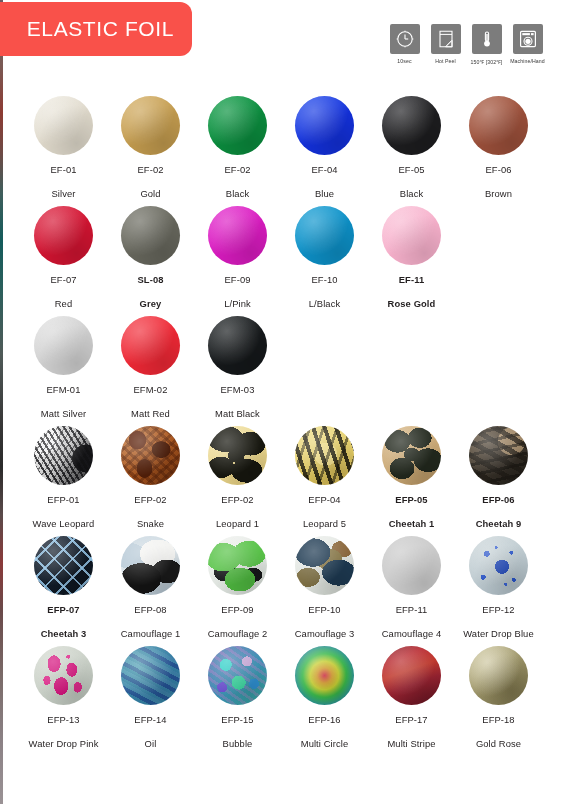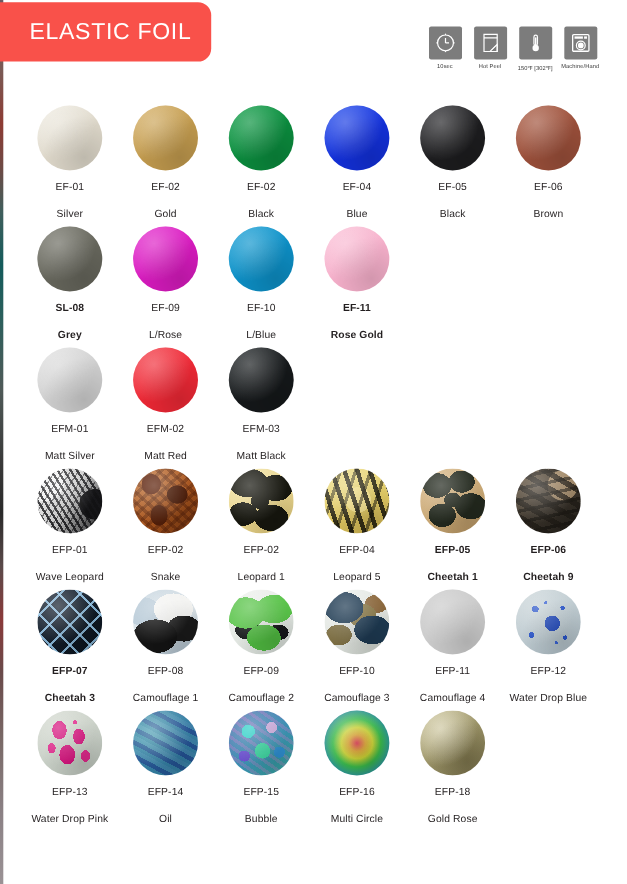--- a/index.html
+++ b/index.html
@@ -245,40 +245,47 @@
       </div>
       <div class="cell">
         <div class="swatch" style="background: linear-gradient(145deg, rgb(173, 96, 72) 0%, rgb(154, 79, 58) 55%, rgb(154, 79, 58) 100%);">
           <div class="sheen"></div>
         </div>
         <div class="code">EF-06</div>
         <div class="name">Brown</div>
       </div>
     </div>
     <div class="row">
+      <div class="cell">
+        <div class="swatch" style="background: linear-gradient(145deg, rgb(224, 39, 68) 0%, rgb(207, 20, 49) 55%, rgb(207, 20, 49) 100%);">
+          <div class="sheen"></div>
+        </div>
+        <div class="code">EF-07</div>
+        <div class="name">Red</div>
+      </div>
       <div class="cell bold">
         <div class="swatch" style="background: linear-gradient(145deg, rgb(119, 119, 108) 0%, rgb(102, 102, 92) 55%, rgb(102, 102, 92) 100%);">
           <div class="sheen"></div>
         </div>
         <div class="code">SL-08</div>
         <div class="name">Grey</div>
       </div>
       <div class="cell">
         <div class="swatch" style="background: linear-gradient(145deg, rgb(230, 47, 208) 0%, rgb(214, 27, 189) 55%, rgb(214, 27, 189) 100%);">
           <div class="sheen"></div>
         </div>
         <div class="code">EF-09</div>
-        <div class="name">L/Rose</div>
+        <div class="name">L/Pink</div>
       </div>
       <div class="cell">
         <div class="swatch" style="background: linear-gradient(145deg, rgb(27, 162, 216) 0%, rgb(13, 142, 196) 55%, rgb(13, 142, 196) 100%);">
           <div class="sheen"></div>
         </div>
         <div class="code">EF-10</div>
-        <div class="name">L/Blue</div>
+        <div class="name">L/Black</div>
       </div>
       <div class="cell bold">
         <div class="swatch" style="background: linear-gradient(145deg, rgb(252, 197, 218) 0%, rgb(246, 176, 203) 55%, rgb(246, 176, 203) 100%);">
           <div class="sheen"></div>
         </div>
         <div class="code">EF-11</div>
         <div class="name">Rose Gold</div>
       </div>
     </div>
     <div class="row">
@@ -415,20 +422,27 @@
         <div class="name">Bubble</div>
       </div>
       <div class="cell">
         <div class="swatch" style="background: radial-gradient(circle, rgb(216, 48, 74) 0%, rgb(216, 160, 46) 18%, rgb(200, 208, 48) 34%, rgb(58, 184, 74) 52%, rgb(47, 154, 134) 68%, rgb(42, 111, 184) 84%, rgb(106, 63, 168) 100%);">
           <div class="sheen"></div>
         </div>
         <div class="code">EFP-16</div>
         <div class="name">Multi Circle</div>
       </div>
       <div class="cell">
+        <div class="swatch" style="background: linear-gradient(160deg, rgb(138, 31, 42) 0%, rgb(184, 40, 46) 22%, rgb(194, 58, 46) 42%, rgb(154, 36, 50) 62%, rgb(122, 26, 40) 82%, rgb(92, 20, 32) 100%);">
+          <div class="sheen"></div>
+        </div>
+        <div class="code">EFP-17</div>
+        <div class="name">Multi Stripe</div>
+      </div>
+      <div class="cell">
         <div class="swatch" style="background: radial-gradient(at 30% 28%, rgba(255, 250, 220, 0.45), rgba(0, 0, 0, 0) 58%), radial-gradient(at 72% 74%, rgba(90, 80, 40, 0.35), rgba(0, 0, 0, 0) 60%), linear-gradient(145deg, rgb(185, 177, 132) 0%, rgb(156, 148, 104) 48%, rgb(135, 128, 90) 100%);">
           <div class="sheen"></div>
         </div>
         <div class="code">EFP-18</div>
         <div class="name">Gold Rose</div>
       </div>
     </div>
   </div>
 
 </body></html>

